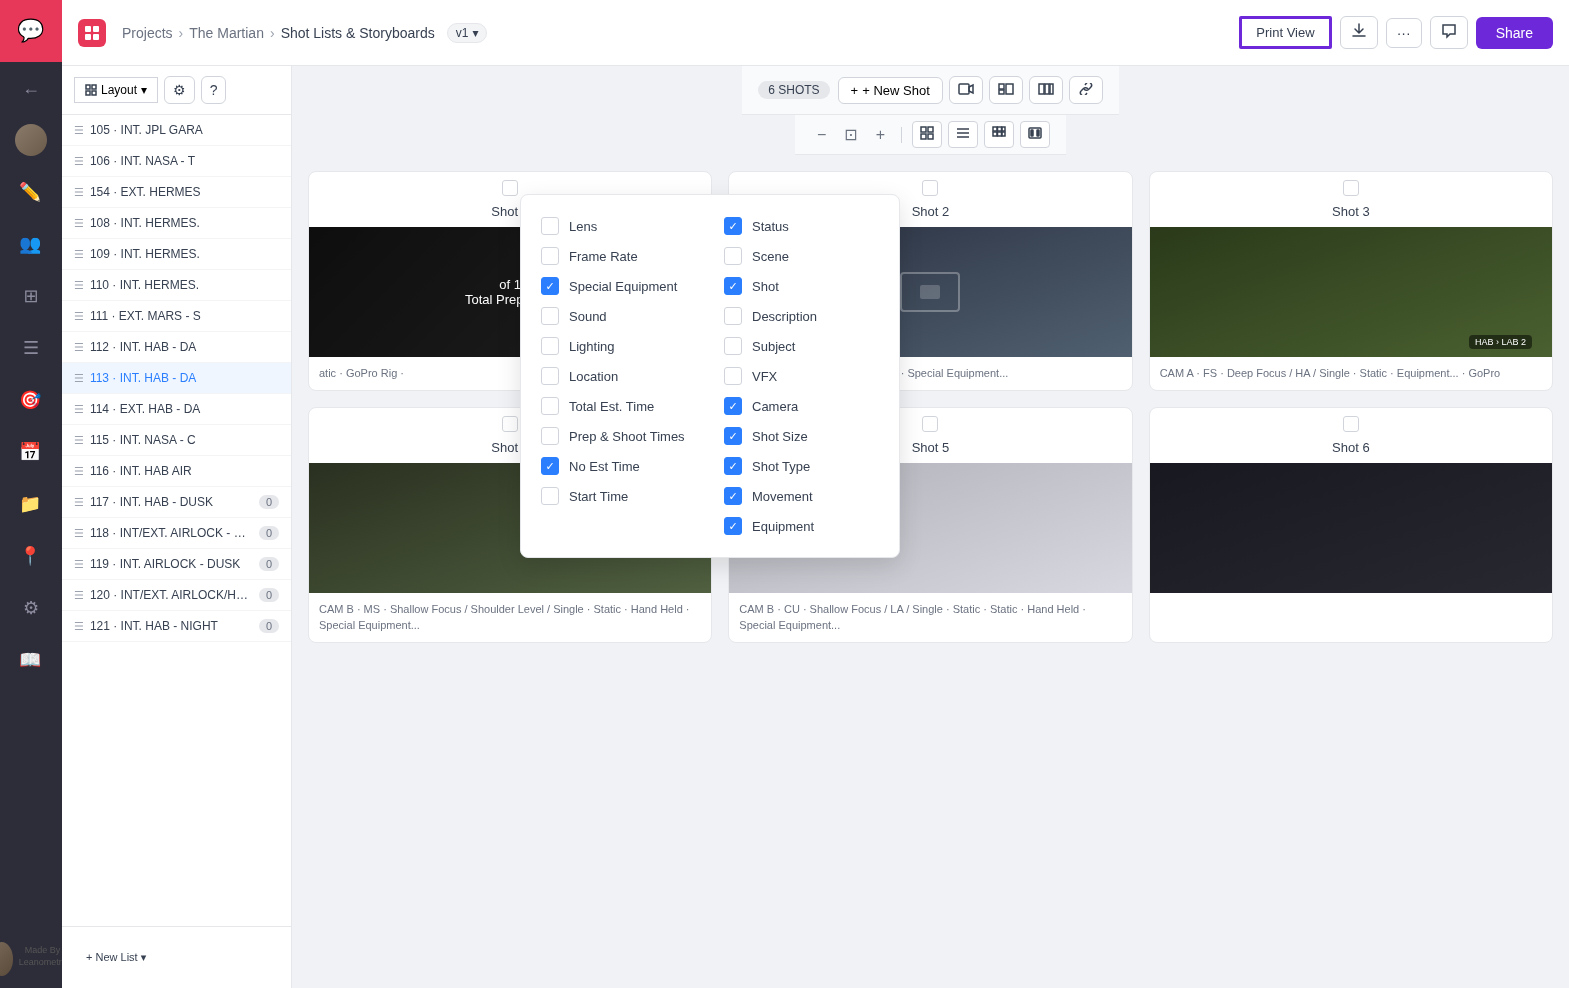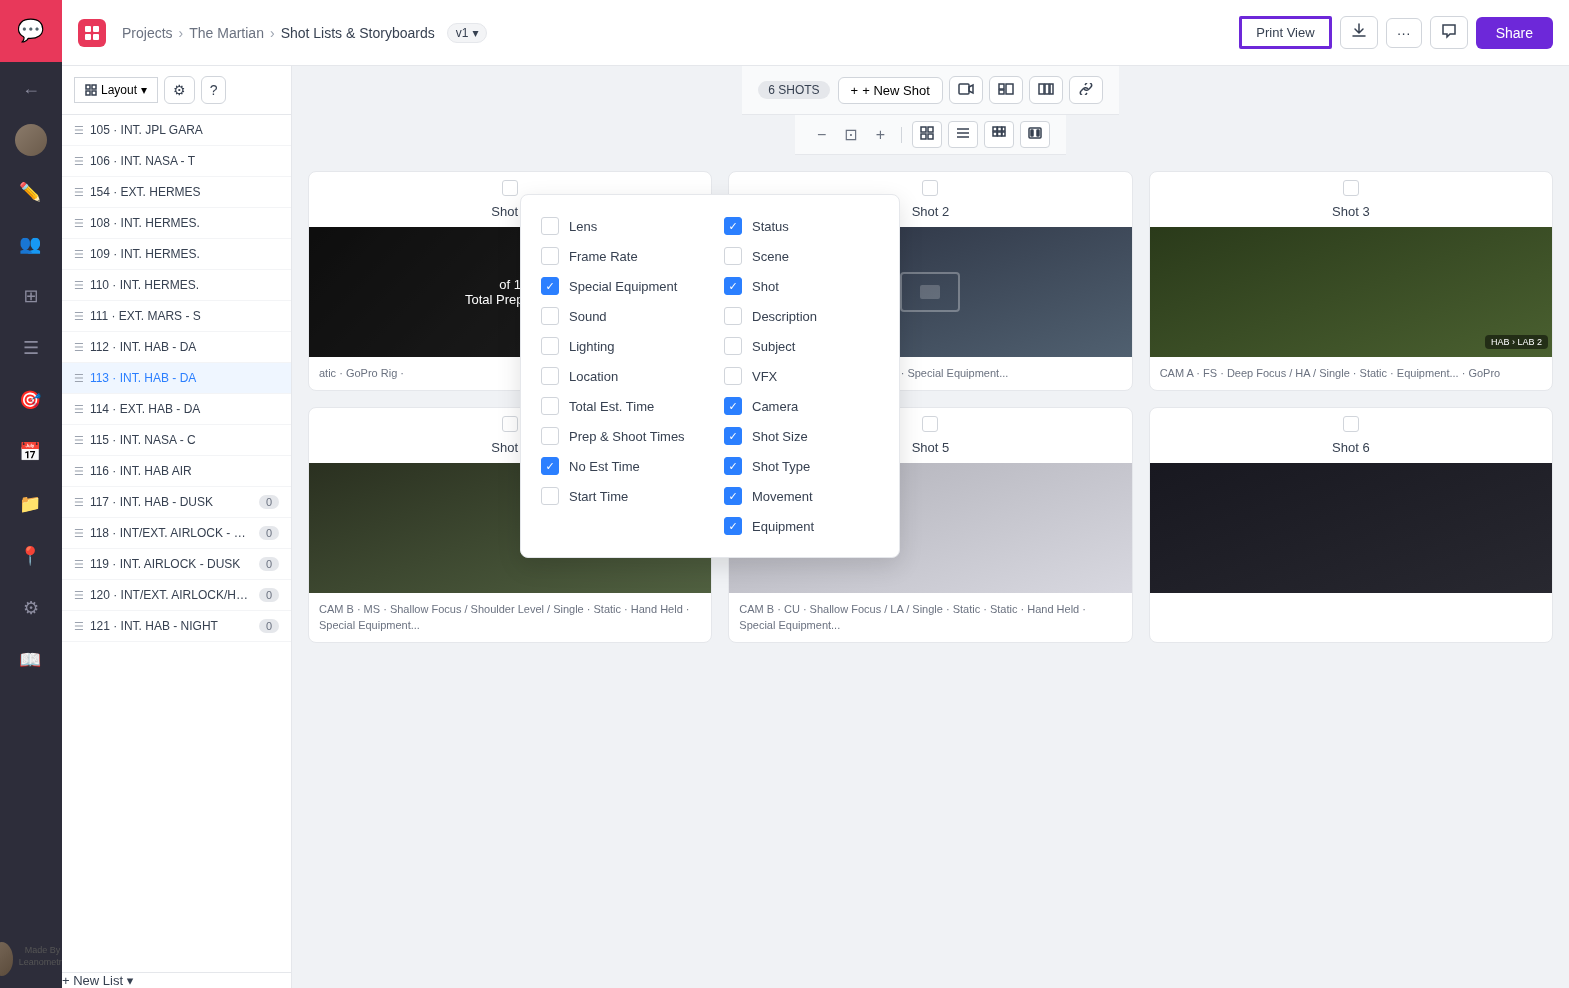--- a/index.html
+++ b/index.html
@@ -205,26 +205,26 @@
     }
     .scene-item .scene-badge {
       background: #e5e7eb;
       border-radius: 10px;
       padding: 1px 7px;
       font-size: 11px;
       color: #6b7280;
       flex-shrink: 0;
     }
     .scene-add-btn {
-      padding: 0;
+      padding: 24px;
       border-top: 1px solid #e5e7eb;
       display: flex;
       align-items: flex-end;
       gap: 6px;
-      font-size: 13px;
+      font-size: 11px;
       color: #374151;
       cursor: pointer;
     }
 
     
     .shots-panel {
       flex: 1;
       display: flex;
       flex-direction: column;
       overflow: hidden;
@@ -697,21 +697,21 @@
       <span>CAM A · CU · LA · Static · Sticks · Special Equipment...</span>
     </div>
   </div>
             <div class="shot-card">
     <div class="shot-card-header">
       <div class="shot-checkbox"></div>
       <span class="shot-title">Shot 3</span>
     </div>
     <div class="shot-image">
       <div style="width:100%;height:100%;background:linear-gradient(160deg,#2a3a1a 0%,#4a6030 100%);position:relative;">
-      <div style="position:absolute;bottom:8px;right:4px;background:rgba(0,0,0,0.5);border-radius:4px;padding:2px 6px;font-size:9px;color:white;">HAB › LAB 2</div>
+      <div style="position:absolute;bottom:8px;right:20px;background:rgba(0,0,0,0.5);border-radius:4px;padding:2px 6px;font-size:9px;color:white;">HAB › LAB 2</div>
     </div>
     </div>
     <div class="shot-card-footer">
       <span>CAM A · FS · Deep Focus / HA / Single · Static · Equipment... · GoPro</span>
     </div>
   </div>
             <div class="shot-card">
     <div class="shot-card-header">
       <div class="shot-checkbox"></div>
       <span class="shot-title">Shot 4</span>

